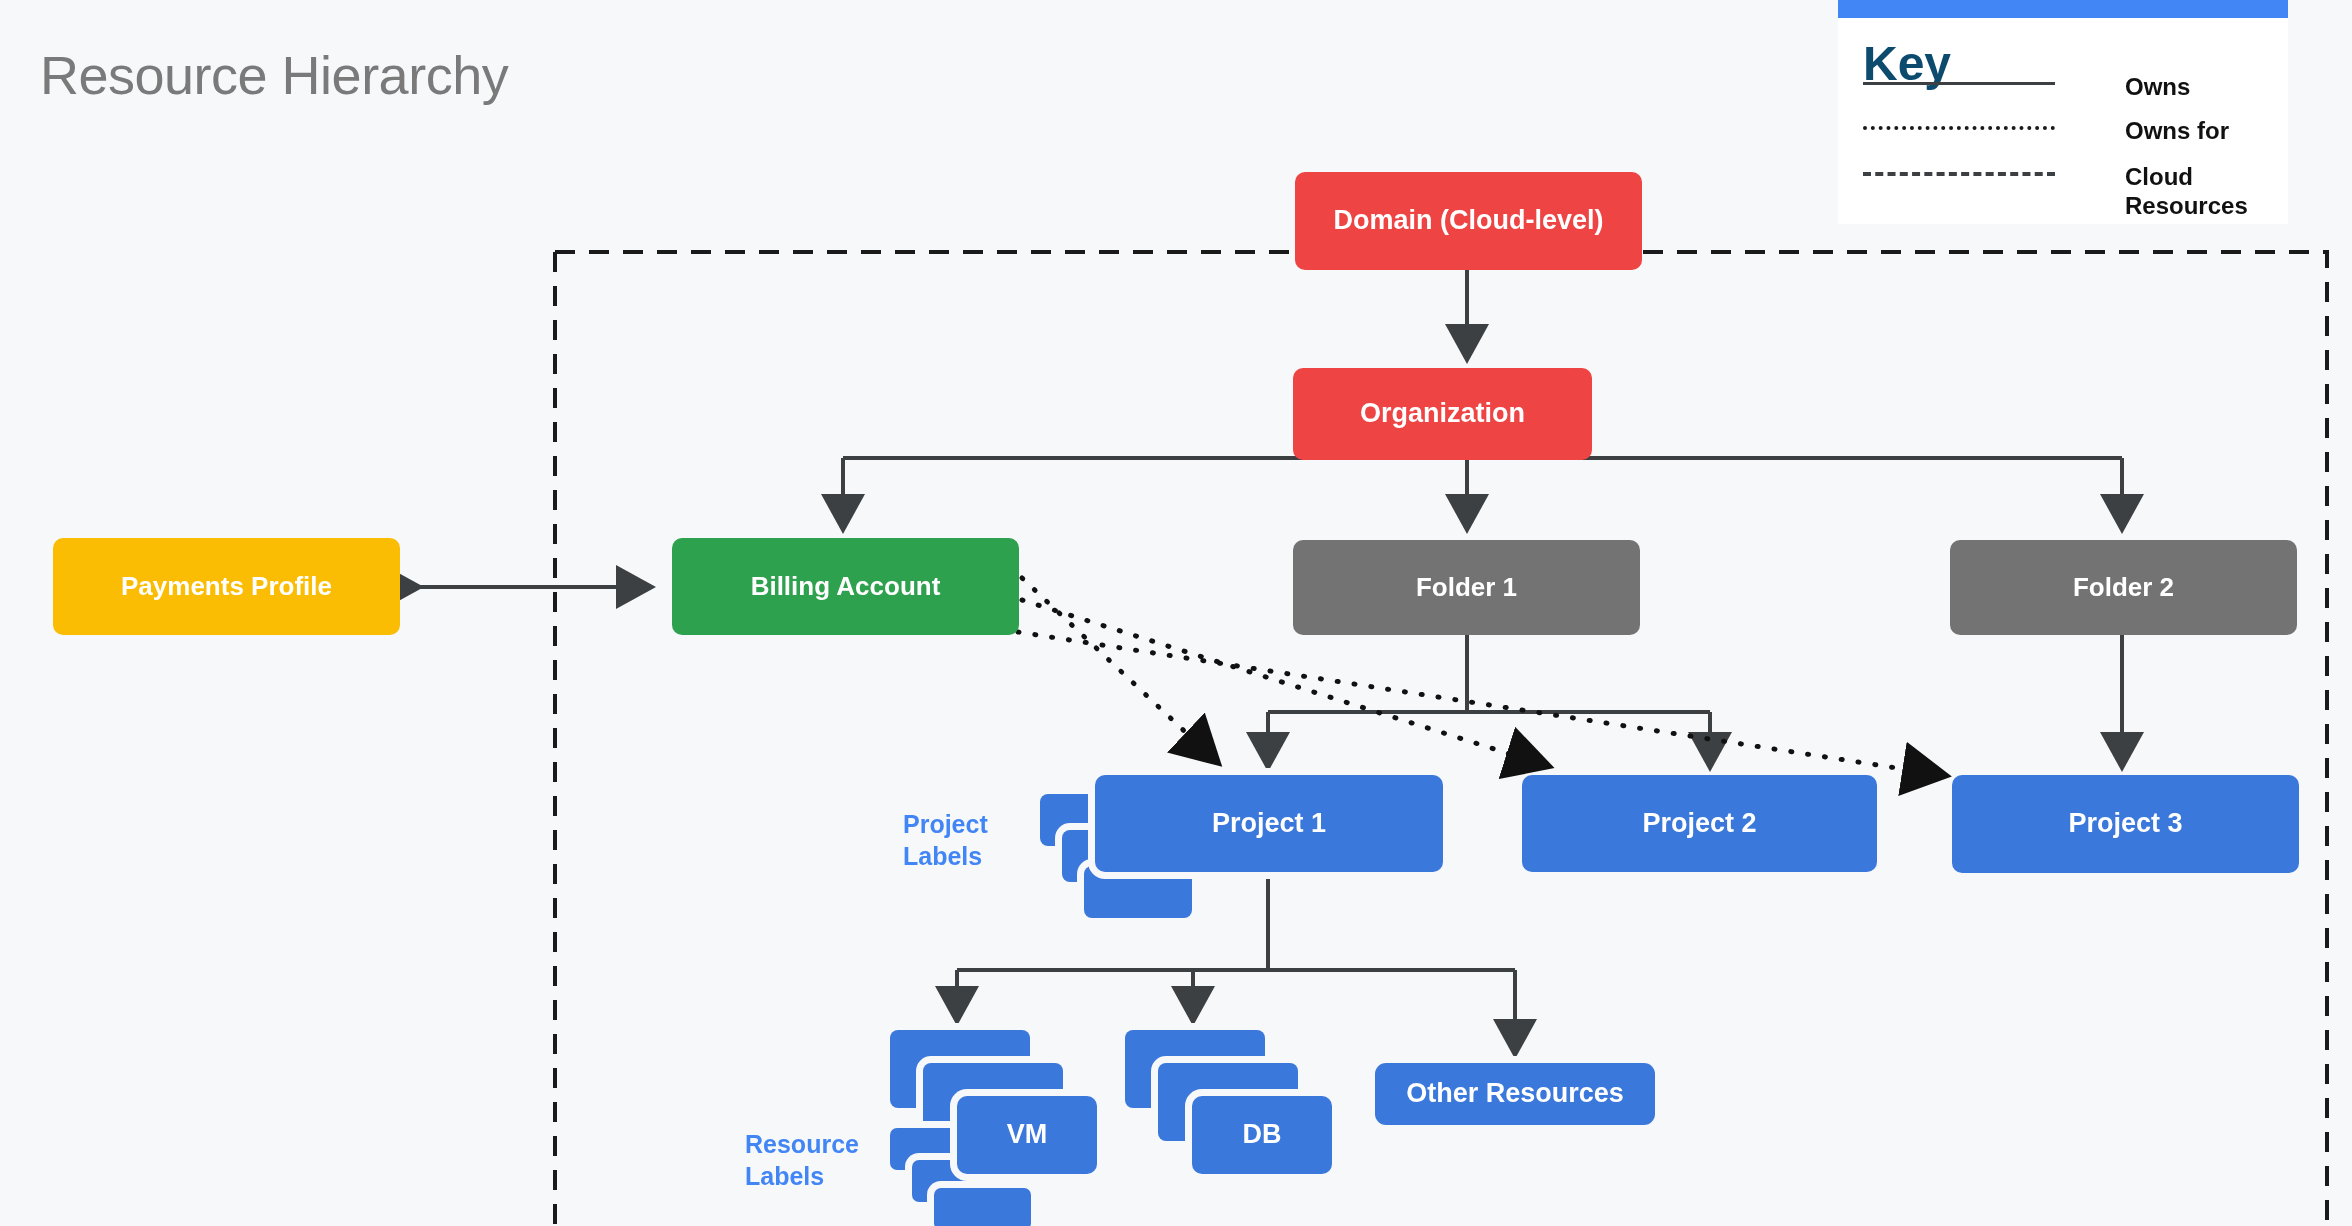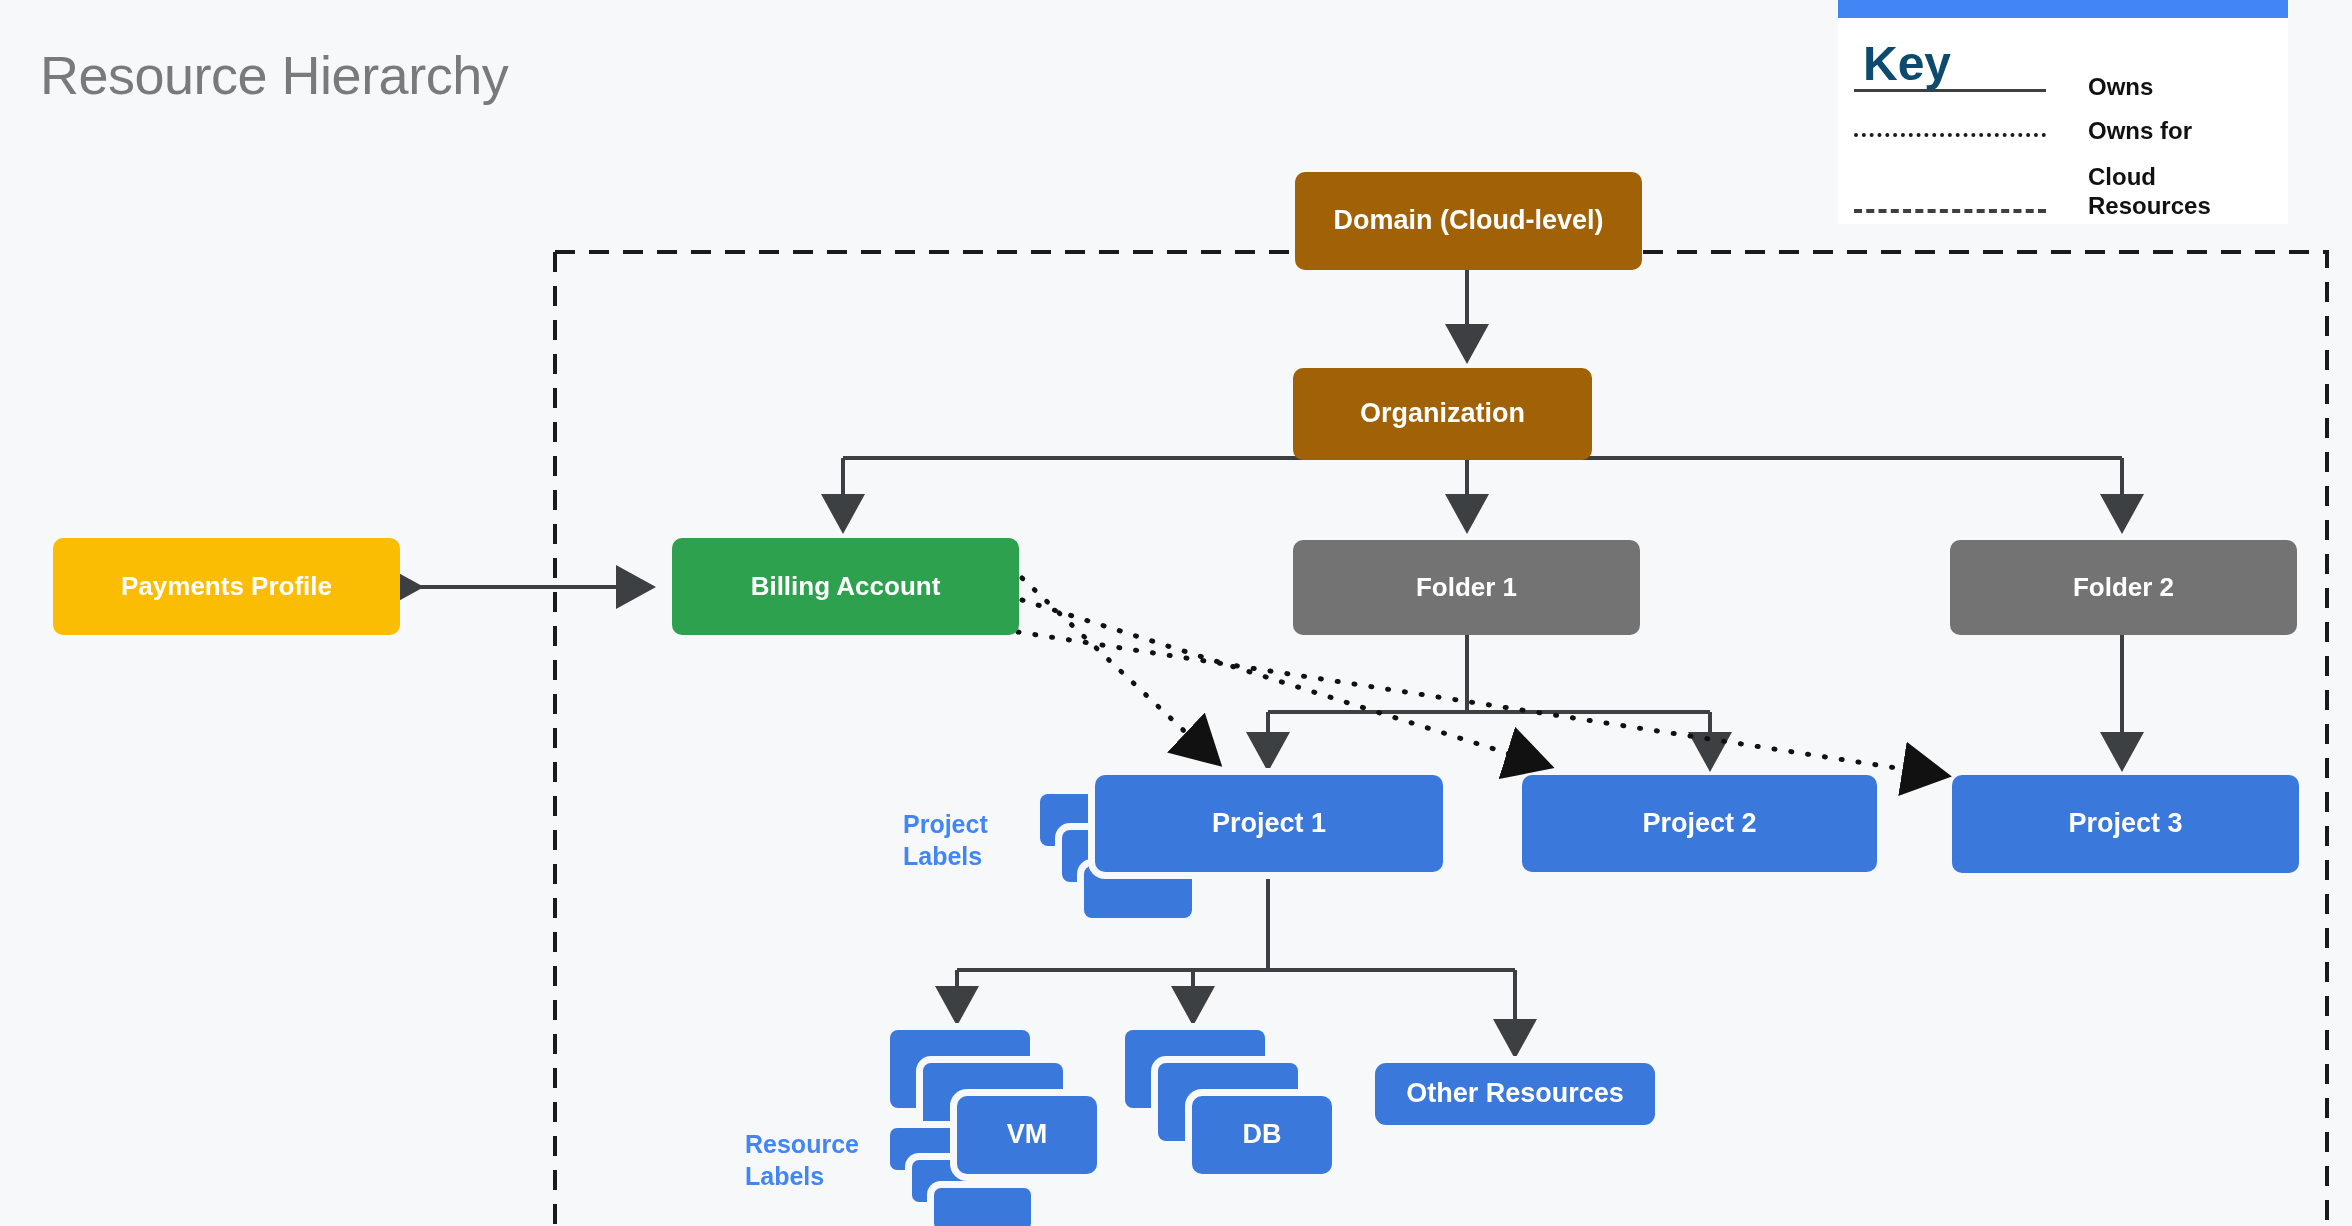--- a/index.html
+++ b/index.html
@@ -26,21 +26,21 @@
   
   .node{
     position:absolute;
     display:flex;align-items:center;justify-content:center;
     color:#FFFFFF;font-weight:bold;
     border-radius:10px;
     text-align:center;line-height:1.1;
     box-sizing:border-box;
     white-space:nowrap;
   }
-  .node.red   {background:#a16207;}
+  .node.red   {background:#ef4444;}
   .node.green {background:#2EA14E;}
   .node.blue  {background:#737373;}
   .node.navy  {background:#3B78DC;}
   .node.yellow{background:#FBBC04;}
 
   .node.halo{ box-shadow:0 0 0 7px #F7F8FA; }
 
   
   .chip{
     position:absolute;
@@ -61,21 +61,21 @@
   
   .key-panel{
     position:absolute;left:1838px;top:0px;width:450px;height:224px;
     background:#FFFFFF;
   }
   .key-bar{position:absolute;left:0;top:0;width:450px;height:18px;background:#4285F4;}
   .key-title{
     position:absolute;left:25px;top:36px;
     color:#0c4a6e;font-weight:bold;font-size:48px;
   }
-  .key-row{position:absolute;left:16px;display:flex;align-items:flex-end;}
+  .key-row{position:absolute;left:25px;display:flex;align-items:flex-start;gap:28px;}
   .key-sample{width:192px;height:22px;flex:none;position:relative;}
   .key-sample i{
     position:absolute;left:0;top:10px;width:192px;height:0;display:block;
   }
   .ln-solid{border-top:3px solid #3C4043;}
   .ln-dotted{border-top:4px dotted #1A1A1A;}
   .ln-dashed{border-top:4px dashed #3C4043;}
   .key-label{
     margin-left:42px;color:#111111;font-weight:bold;font-size:24px;
     line-height:1.22;white-space:pre-line;

